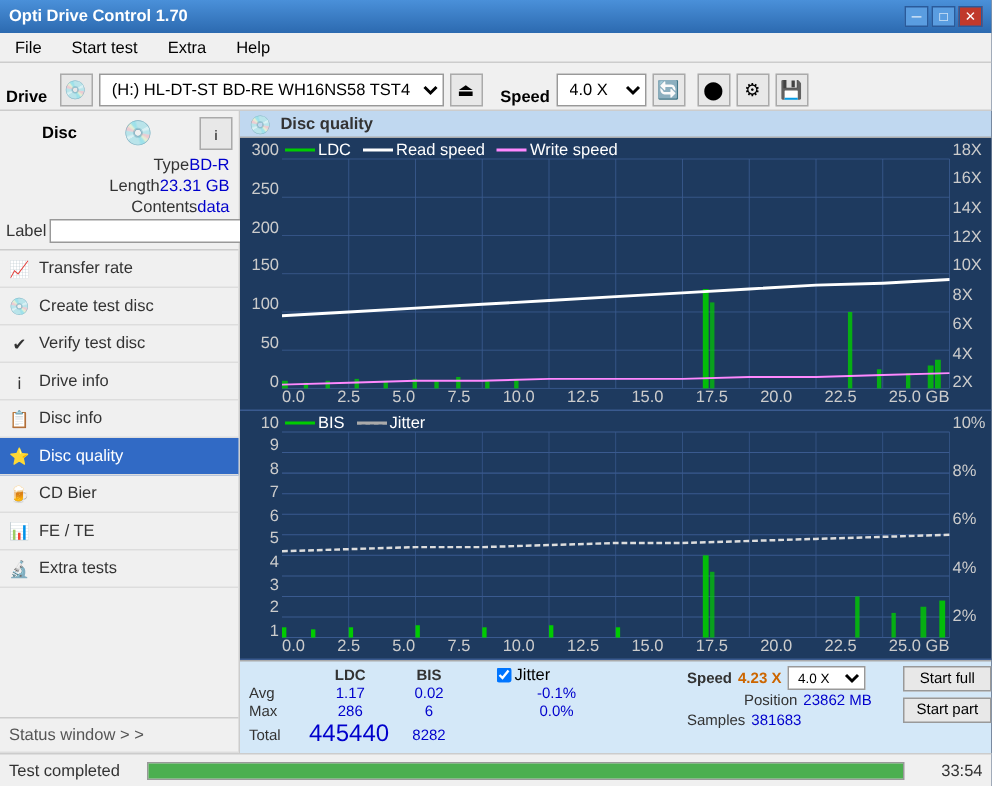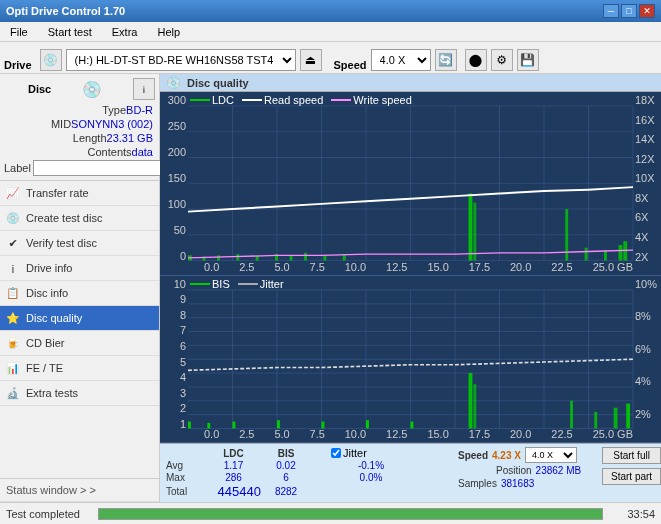--- a/index.html
+++ b/index.html
@@ -296,21 +296,21 @@
     .bottom-stats-layout {
       display: flex;
       align-items: flex-start;
       gap: 4px;
     }
 
     
     .chart-x-axis {
       position: absolute;
       bottom: 2px;
-      left: 44px;
+      left: 28px;
       right: 28px;
       display: flex;
       justify-content: space-between;
       font-size: 8px;
       color: #ccc;
     }
 
     svg { overflow: visible; }
   </style>
 </head>
@@ -357,24 +357,20 @@
       <div class="disc-header">
         <span class="disc-title">Disc</span>
         <span class="disc-icon">💿</span>
         <div class="toolbar-icon-btn" style="font-size:9px;">ℹ</div>
       </div>
       <div class="disc-row">
         <span class="disc-key">Type</span>
         <span class="disc-val">BD-R</span>
       </div>
       <div class="disc-row">
-        <span class="disc-key">MID</span>
-        <span class="disc-val">SONYNN3 (002)</span>
-      </div>
-      <div class="disc-row">
         <span class="disc-key">Length</span>
         <span class="disc-val">23.31 GB</span>
       </div>
       <div class="disc-row">
         <span class="disc-key">Contents</span>
         <span class="disc-val">data</span>
       </div>
       <div class="label-row">
         <span class="disc-key">Label</span>
         <input class="label-input" type="text" style="">
@@ -661,21 +657,21 @@
           <div style="display:grid; grid-template-columns:40px 55px 50px 20px 80px; align-items:center;">
             <span style="font-size:10px; text-align:left; color:#333;">Max</span>
             <span style="font-size:10px; text-align:center; color:#0000cc;">286</span>
             <span style="font-size:10px; text-align:center; color:#0000cc;">6</span>
             <span style="font-size:10px;"></span>
             <span style="font-size:10px; text-align:center; color:#0000cc;">0.0%</span>
           </div>
 
           <div style="display:grid; grid-template-columns:40px 55px 50px 20px 80px; align-items:center;">
             <span style="font-size:10px; text-align:left; color:#333;">Total</span>
-            <span style="font-size:13px; text-align:right; color:#0000cc;">445440</span>
+            <span style="font-size:16px; text-align:left; color:#0000cc;">445440</span>
             <span style="font-size:10px; text-align:center; color:#0000cc;">8282</span>
             <span style="font-size:10px;"></span>
             <span style="font-size:10px;"></span>
           </div>
         </div>
 
         <div style="display:flex; flex-direction:column; gap:2px; margin-left:8px; min-width:140px;">
           <div style="display:flex; align-items:center; gap:4px;">
             <span style="font-size:10px; font-weight:bold; color:#333;">Speed</span>
             <span class="speed-result">4.23 X</span>

